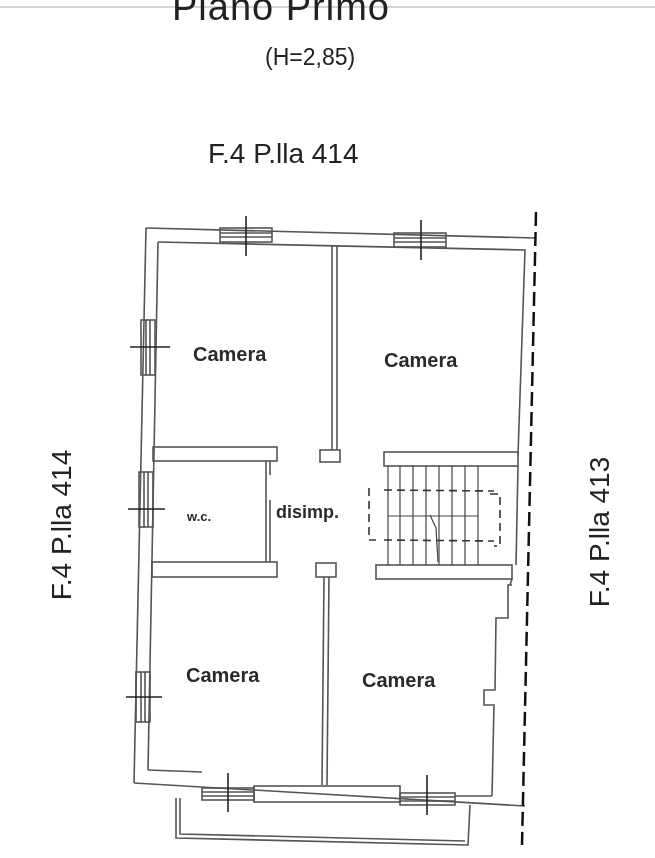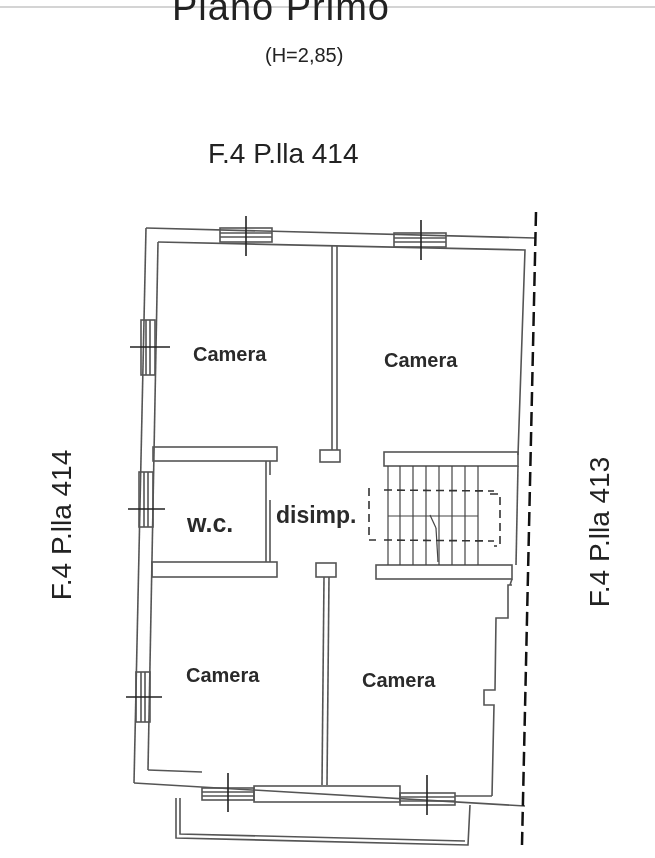--- a/index.html
+++ b/index.html
@@ -1,19 +1,19 @@
 <!DOCTYPE html>
 <html><head>
   <meta charset="utf-8">
   <style>
     html, body { margin: 0; padding: 0; background: #ffffff; }
     body { width: 655px; height: 858px; position: relative; overflow: hidden; font-family: "Liberation Sans", sans-serif; }
     .topline { position: absolute; left: 0; top: 6px; width: 655px; height: 2px; background: #d4d4d4; }
     .title { position: absolute; left: 172px; top: -14px; font-size: 38px; color: #222; letter-spacing: 1px; white-space: nowrap; }
-    .subtitle { position: absolute; left: 265px; top: 44px; font-size: 20px; color: #222; white-space: nowrap; text-align: right; }
+    .subtitle { position: absolute; left: 265px; top: 44px; font-size: 23px; color: #222; white-space: nowrap; text-align: right; }
     .parcel-top { position: absolute; left: 208px; top: 138px; font-size: 28px; color: #222; white-space: nowrap; }
     .parcel-left { position: absolute; left: 62px; top: 525px; font-size: 28px; color: #222; white-space: nowrap; transform: translate(-50%, -50%) rotate(-90deg); }
     .parcel-right { position: absolute; left: 600px; top: 532px; font-size: 28px; color: #222; white-space: nowrap; transform: translate(-50%, -50%) rotate(-90deg); }
     .room-label { position: absolute; font-size: 20px; font-weight: bold; color: #2a2a2a; white-space: nowrap; text-align: center; }
     svg.plan { position: absolute; left: 0; top: 0; }
   </style>
 </head>
 <body>
 
 <div class="topline"></div>
@@ -145,16 +145,16 @@
     </g>
   </g>
 
   <g stroke="#111" stroke-width="2.5" stroke-dasharray="14,6" fill="none">
     <line x1="536" y1="212" x2="522" y2="845"></line>
   </g>
 </svg>
 
 <div class="room-label" style="left:193px; top:343px;">Camera</div>
 <div class="room-label" style="left:384px; top:349px;">Camera</div>
-<div class="room-label" style="left:187px; top:509px; font-size:25px;">w.c.</div>
-<div class="room-label" style="left:276px; top:502px; font-size:23px;">disimp.</div>
+<div class="room-label" style="left:187px; top:509px; font-size:13px;">w.c.</div>
+<div class="room-label" style="left:276px; top:502px; font-size:18px;">disimp.</div>
 <div class="room-label" style="left:186px; top:664px;">Camera</div>
 <div class="room-label" style="left:362px; top:669px;">Camera</div>
 
 </body></html>

